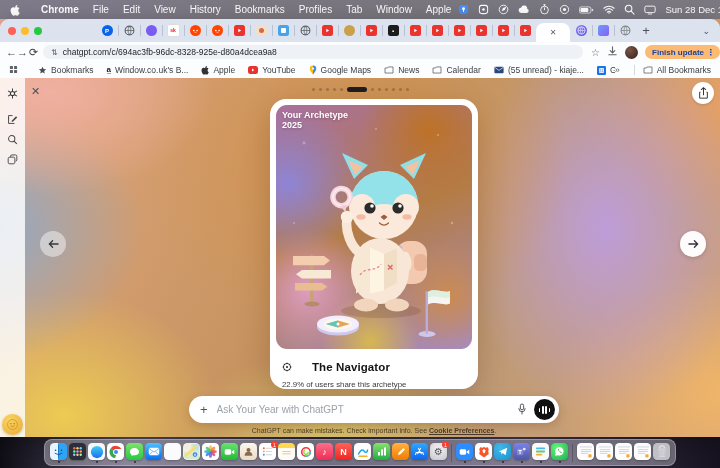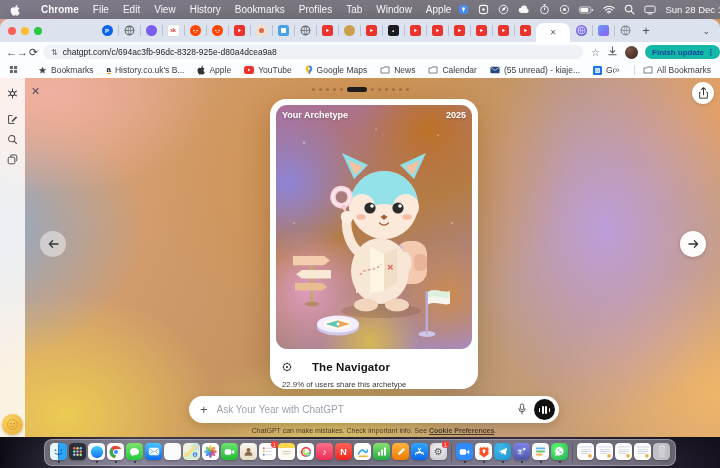--- a/index.html
+++ b/index.html
@@ -54,21 +54,21 @@
   #tab-search-btn{margin-left:auto;margin-right:10px;color:#4a5160;font-size:9px;}
 
   #toolbar{position:absolute;left:0;top:23px;width:720px;height:20px;background:#fcfdfe;
     display:flex;align-items:center;}
   .nav-ic{width:20px;display:flex;align-items:center;justify-content:center;color:#43484e;font-size:11px;}
   #omnibox{flex:0 0 auto;width:524px;height:14px;background:#eef1f5;border-radius:7px;margin-left:4px;
     display:flex;align-items:center;padding:0 8px;gap:5px;}
   #omnibox .url{font-size:8.5px;color:#232629;white-space:nowrap;overflow:hidden;}
   #toolbar-right{display:flex;align-items:center;gap:7px;margin-left:8px;}
   #avatar{width:13px;height:13px;border-radius:50%;background:radial-gradient(circle at 35% 30%,#7a5546,#38201a);}
-  #update-pill{height:14px;border-radius:7px;background:#14b8a6;color:#17459c;font-size:8px;
+  #update-pill{height:14px;border-radius:7px;background:#fdba74;color:#17459c;font-size:8px;
     display:flex;align-items:center;padding:0 5px 0 7px;gap:3px;font-weight:bold;white-space:nowrap;}
 
   #bookmarksbar{position:absolute;left:0;top:43px;width:720px;height:17px;background:#fcfdfe;
     display:flex;align-items:center;font-size:8.5px;color:#3c4043;border-bottom:1px solid #e4e7ec;box-sizing:border-box;}
   .bm{display:flex;align-items:center;gap:4px;margin-right:13px;white-space:nowrap;}
   .bm-sep{width:1px;height:10px;background:#d6d9e0;margin:0 8px;}
   #bookmarks-left{display:flex;align-items:center;padding-left:9px;flex:1;overflow:hidden;}
   #bookmarks-right{display:flex;align-items:center;padding-right:9px;}
 
   
@@ -104,21 +104,21 @@
     background:
       radial-gradient(circle 95px at 78% 10%, #bd7226 0%, rgba(189,114,38,0) 72%),
       radial-gradient(circle 115px at 6% 32%, #8e84d6 0%, rgba(142,132,214,0) 66%),
       radial-gradient(circle 95px at 16% 76%, #de9cc0 0%, rgba(222,156,192,0) 66%),
       radial-gradient(circle 85px at 88% 78%, #cb8b50 0%, rgba(203,139,80,0) 66%),
       radial-gradient(circle 75px at 48% 97%, #d6b654 0%, rgba(214,182,84,0) 66%),
       linear-gradient(158deg,#a9709e 0%,#b47c44 48%,#a78bc0 100%);}
   #card-img svg{position:absolute;left:0;top:0;}
   #card-head{position:absolute;left:0;top:0;width:100%;box-sizing:border-box;
     padding:11px 12px 0;display:flex;justify-content:space-between;
-    color:#fff;font-size:9px;font-weight:bold;text-shadow:0 1px 3px rgba(0,0,0,.22);}
+    color:#fff;font-size:9px;font-weight:bold;text-shadow:0 1px 3px rgba(0,0,0,.22);flex-direction:column;}
   #card-bottom{padding:9px 6px 0;}
   #card-title-row{display:flex;align-items:center;gap:20px;color:#141414;}
   #card-title{font-size:11.5px;font-weight:bold;letter-spacing:.1px;}
   #card-sub{margin-top:4px;font-size:7.8px;color:#3a3a3a;}
 
   #composer{position:absolute;left:189px;top:318px;width:370px;height:27px;background:#fff;
     border-radius:14px;box-shadow:0 3px 10px rgba(90,50,10,.22);display:flex;align-items:center;
     padding:0 4px 0 11px;box-sizing:border-box;gap:7px;}
   #composer input{flex:1;border:0;outline:0;font-size:10px;color:#222;background:transparent;
     font-family:"Liberation Sans","DejaVu Sans",sans-serif;}
@@ -436,21 +436,21 @@
           </svg></span>
         <span class="bm-sep"></span>
         <span class="bm">
           <svg width="9" height="9" viewBox="0 0 10 10">
             <path d="M5 .8l1.2 2.6 2.8.3-2.1 1.9.6 2.8L5 7 2.5 8.4l.6-2.8L1 3.7l2.8-.3z" fill="#4a4f55"></path>
           </svg>
           <span>Bookmarks</span>
         </span>
         <span class="bm">
           <span style="font-weight:bold;font-size:8px;color:#1a1a1a;border-bottom:1.5px solid #f90;line-height:.9;">a</span>
-          <span>History.co.uk's B...</span>
+          <span>Window.co.uk's B...</span>
         </span>
         <span class="bm">
           <svg width="8" height="10" viewBox="0 0 12 14" fill="#333">
             <path d="M8.4 3.1c-.1-1 .5-2 1-2.5-.9.1-1.9.7-2.4 1.4-.5.6-.9 1.6-.8 2.5 1 0 1.8-.6 2.2-1.4zM9.9 7.5c0-1.7 1.4-2.5 1.5-2.6-.8-1.2-2.1-1.3-2.5-1.3-1.1-.1-2 .6-2.6.6-.5 0-1.3-.6-2.2-.6-1.1 0-2.2.7-2.8 1.7-1.2 2-.3 5.1.9 6.8.5.8 1.2 1.7 2.1 1.7.8 0 1.2-.6 2.2-.6s1.3.6 2.2.6 1.5-.8 2-1.6c.6-.9.9-1.8.9-1.9-.1 0-1.7-.7-1.7-2.8z"></path>
           </svg>
           <span>Apple</span>
         </span>
         <span class="bm">
           <span class="fav" style="width:10px;height:8px;background:#ea332d">
             <svg width="4" height="4" viewBox="0 0 6 6">

